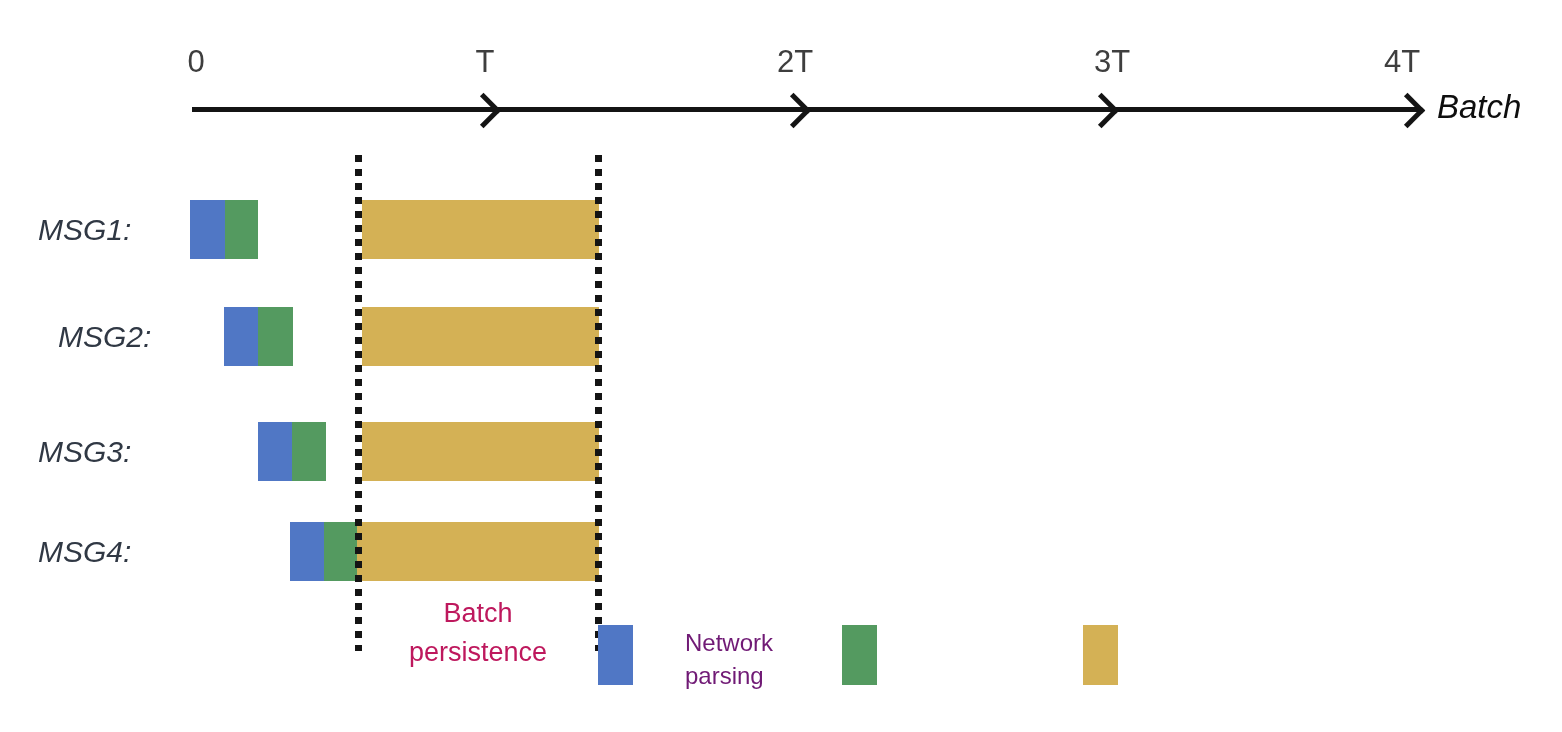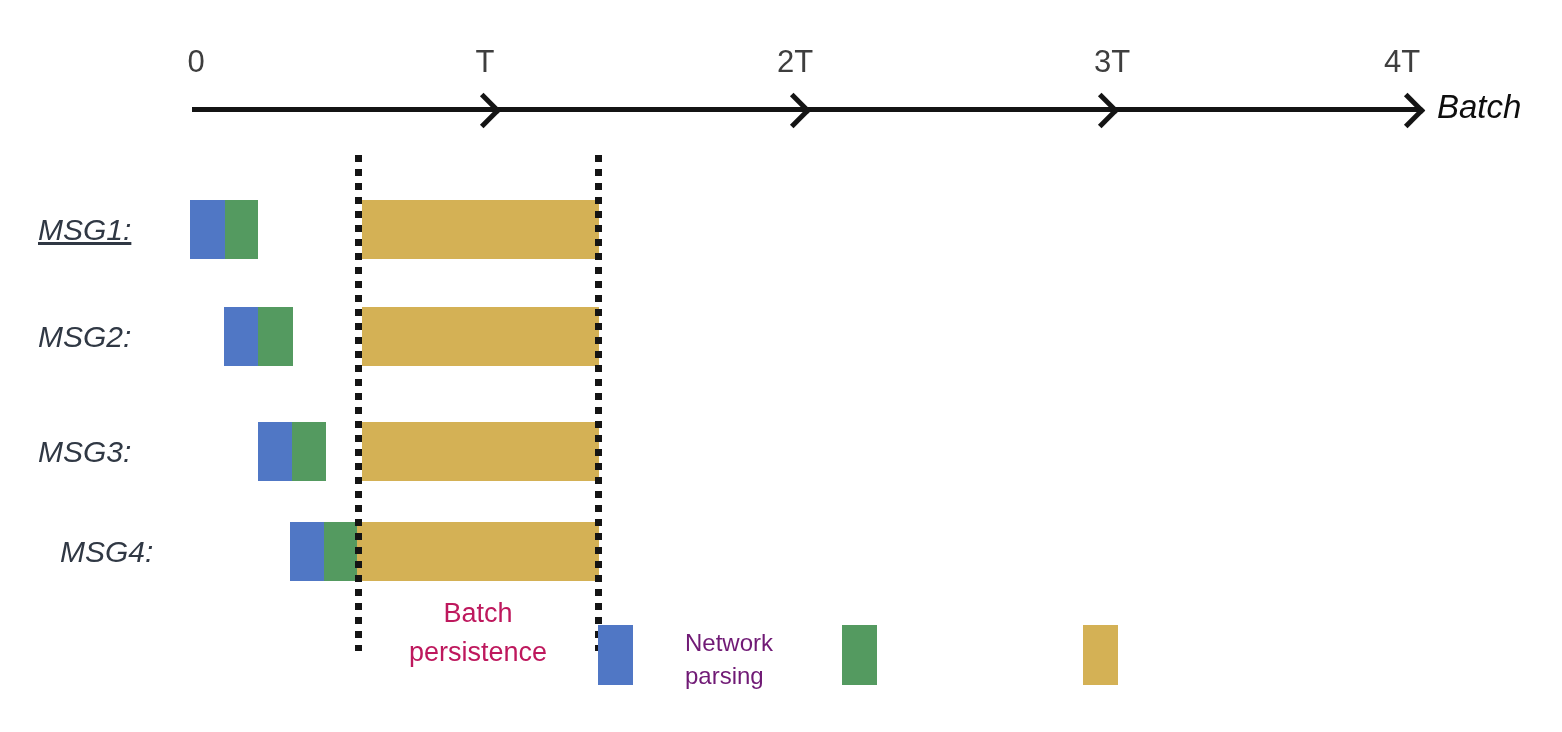--- a/index.html
+++ b/index.html
@@ -71,33 +71,33 @@
   <div class="time-label">Batch</div>
 <div class="tick" style="left: 196px;">0</div>
     <div class="tick" style="left: 485px;">T</div>
     <div class="tick" style="left: 795px;">2T</div>
     <div class="tick" style="left: 1112px;">3T</div>
     <div class="tick" style="left: 1402px;">4T</div>
     <div class="chev" style="left: 471px; top: 97.5px;"></div>
     <div class="chev" style="left: 781px; top: 97.5px;"></div>
     <div class="chev" style="left: 1089px; top: 97.5px;"></div>
     <div class="chev" style="left: 1395px; top: 97.5px;"></div>
-    <div class="row-label" style="top: 200px; height: 59px; text-decoration: underline;">MSG1:</div>
+    <div class="row-label" style="top: 200px; height: 59px;">MSG1:</div>
     <div class="bar network" style="left: 190px; top: 200px; width: 35px; height: 59px;"></div>
     <div class="bar verification" style="left: 225px; top: 200px; width: 33px; height: 59px;"></div>
     <div class="bar flush" style="left: 362px; top: 200px; width: 237px; height: 59px;"></div>
-    <div class="row-label" style="top: 307px; height: 59px;">MSG2:</div>
+    <div class="row-label" style="top: 307px; height: 59px; margin-left: 20px;">MSG2:</div>
     <div class="bar network" style="left: 224px; top: 307px; width: 34px; height: 59px;"></div>
     <div class="bar verification" style="left: 258px; top: 307px; width: 35px; height: 59px;"></div>
     <div class="bar flush" style="left: 362px; top: 307px; width: 237px; height: 59px;"></div>
     <div class="row-label" style="top: 422px; height: 59px; text-align: right;">MSG3:</div>
     <div class="bar network" style="left: 258px; top: 422px; width: 34px; height: 59px;"></div>
     <div class="bar verification" style="left: 292px; top: 422px; width: 34px; height: 59px;"></div>
     <div class="bar flush" style="left: 362px; top: 422px; width: 237px; height: 59px;"></div>
-    <div class="row-label" style="top: 522px; height: 59px; margin-left: 22px;">MSG4:</div>
+    <div class="row-label" style="top: 522px; height: 59px;">MSG4:</div>
     <div class="bar network" style="left: 290px; top: 522px; width: 34px; height: 59px;"></div>
     <div class="bar verification" style="left: 324px; top: 522px; width: 33px; height: 59px;"></div>
     <div class="bar flush" style="left: 357px; top: 522px; width: 242px; height: 59px;"></div>
     <div class="vdots" style="left: 355px; top: 155px; height: 496px;"></div>
     <div class="vdots" style="left: 595px; top: 155px; height: 496px;"></div>
     <div class="batch-label" style="left: 388px; top: 594px; width: 180px;">Batch persistence</div>
     <div class="swatch network" style="left: 598px; top: 625px;"></div>
     <div class="legend-text" style="left: 685px; top: 626px;">
       <div>Network</div>
       <div>parsing</div>

